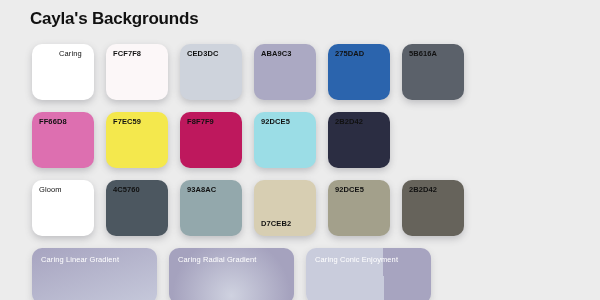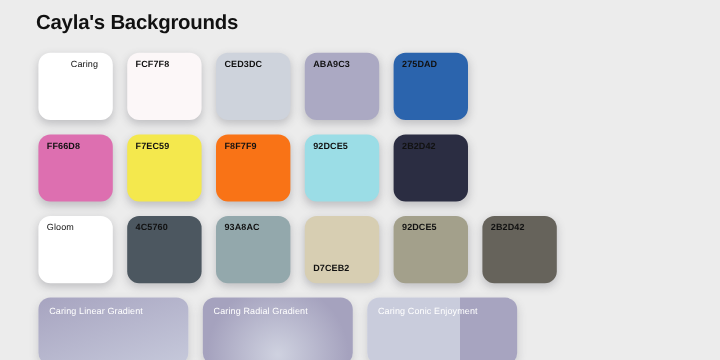--- a/index.html
+++ b/index.html
@@ -120,30 +120,33 @@
       </div>
       <div class="swatch" style="background: rgb(206, 211, 220);">
         <span class="swatch-label" style="color: rgb(17, 17, 17);">CED3DC</span>
       </div>
       <div class="swatch" style="background: rgb(171, 169, 195);">
         <span class="swatch-label" style="color: rgb(17, 17, 17);">ABA9C3</span>
       </div>
       <div class="swatch" style="background: rgb(43, 100, 173);">
         <span class="swatch-label" style="color: rgb(17, 17, 17);">275DAD</span>
       </div>
+      <div class="swatch" style="background: rgb(91, 97, 106);">
+        <span class="swatch-label" style="color: rgb(17, 17, 17);">5B616A</span>
+      </div>
     </div>
 
     <div class="swatch-row">
       <div class="swatch" style="background: rgb(221, 111, 176);">
         <span class="swatch-label" style="color: rgb(17, 17, 17);">FF66D8</span>
       </div>
       <div class="swatch" style="background: rgb(244, 232, 77);">
         <span class="swatch-label" style="color: rgb(17, 17, 17);">F7EC59</span>
       </div>
-      <div class="swatch" style="background: #f97316;">
+      <div class="swatch" style="background: #be185d;">
         <span class="swatch-label" style="color: rgb(17, 17, 17);">F8F7F9</span>
       </div>
       <div class="swatch" style="background: rgb(155, 221, 230);">
         <span class="swatch-label" style="color: rgb(17, 17, 17);">92DCE5</span>
       </div>
       <div class="swatch" style="background: rgb(43, 45, 66);">
         <span class="swatch-label" style="color: rgb(17, 17, 17);">2B2D42</span>
       </div>
     </div>
 

